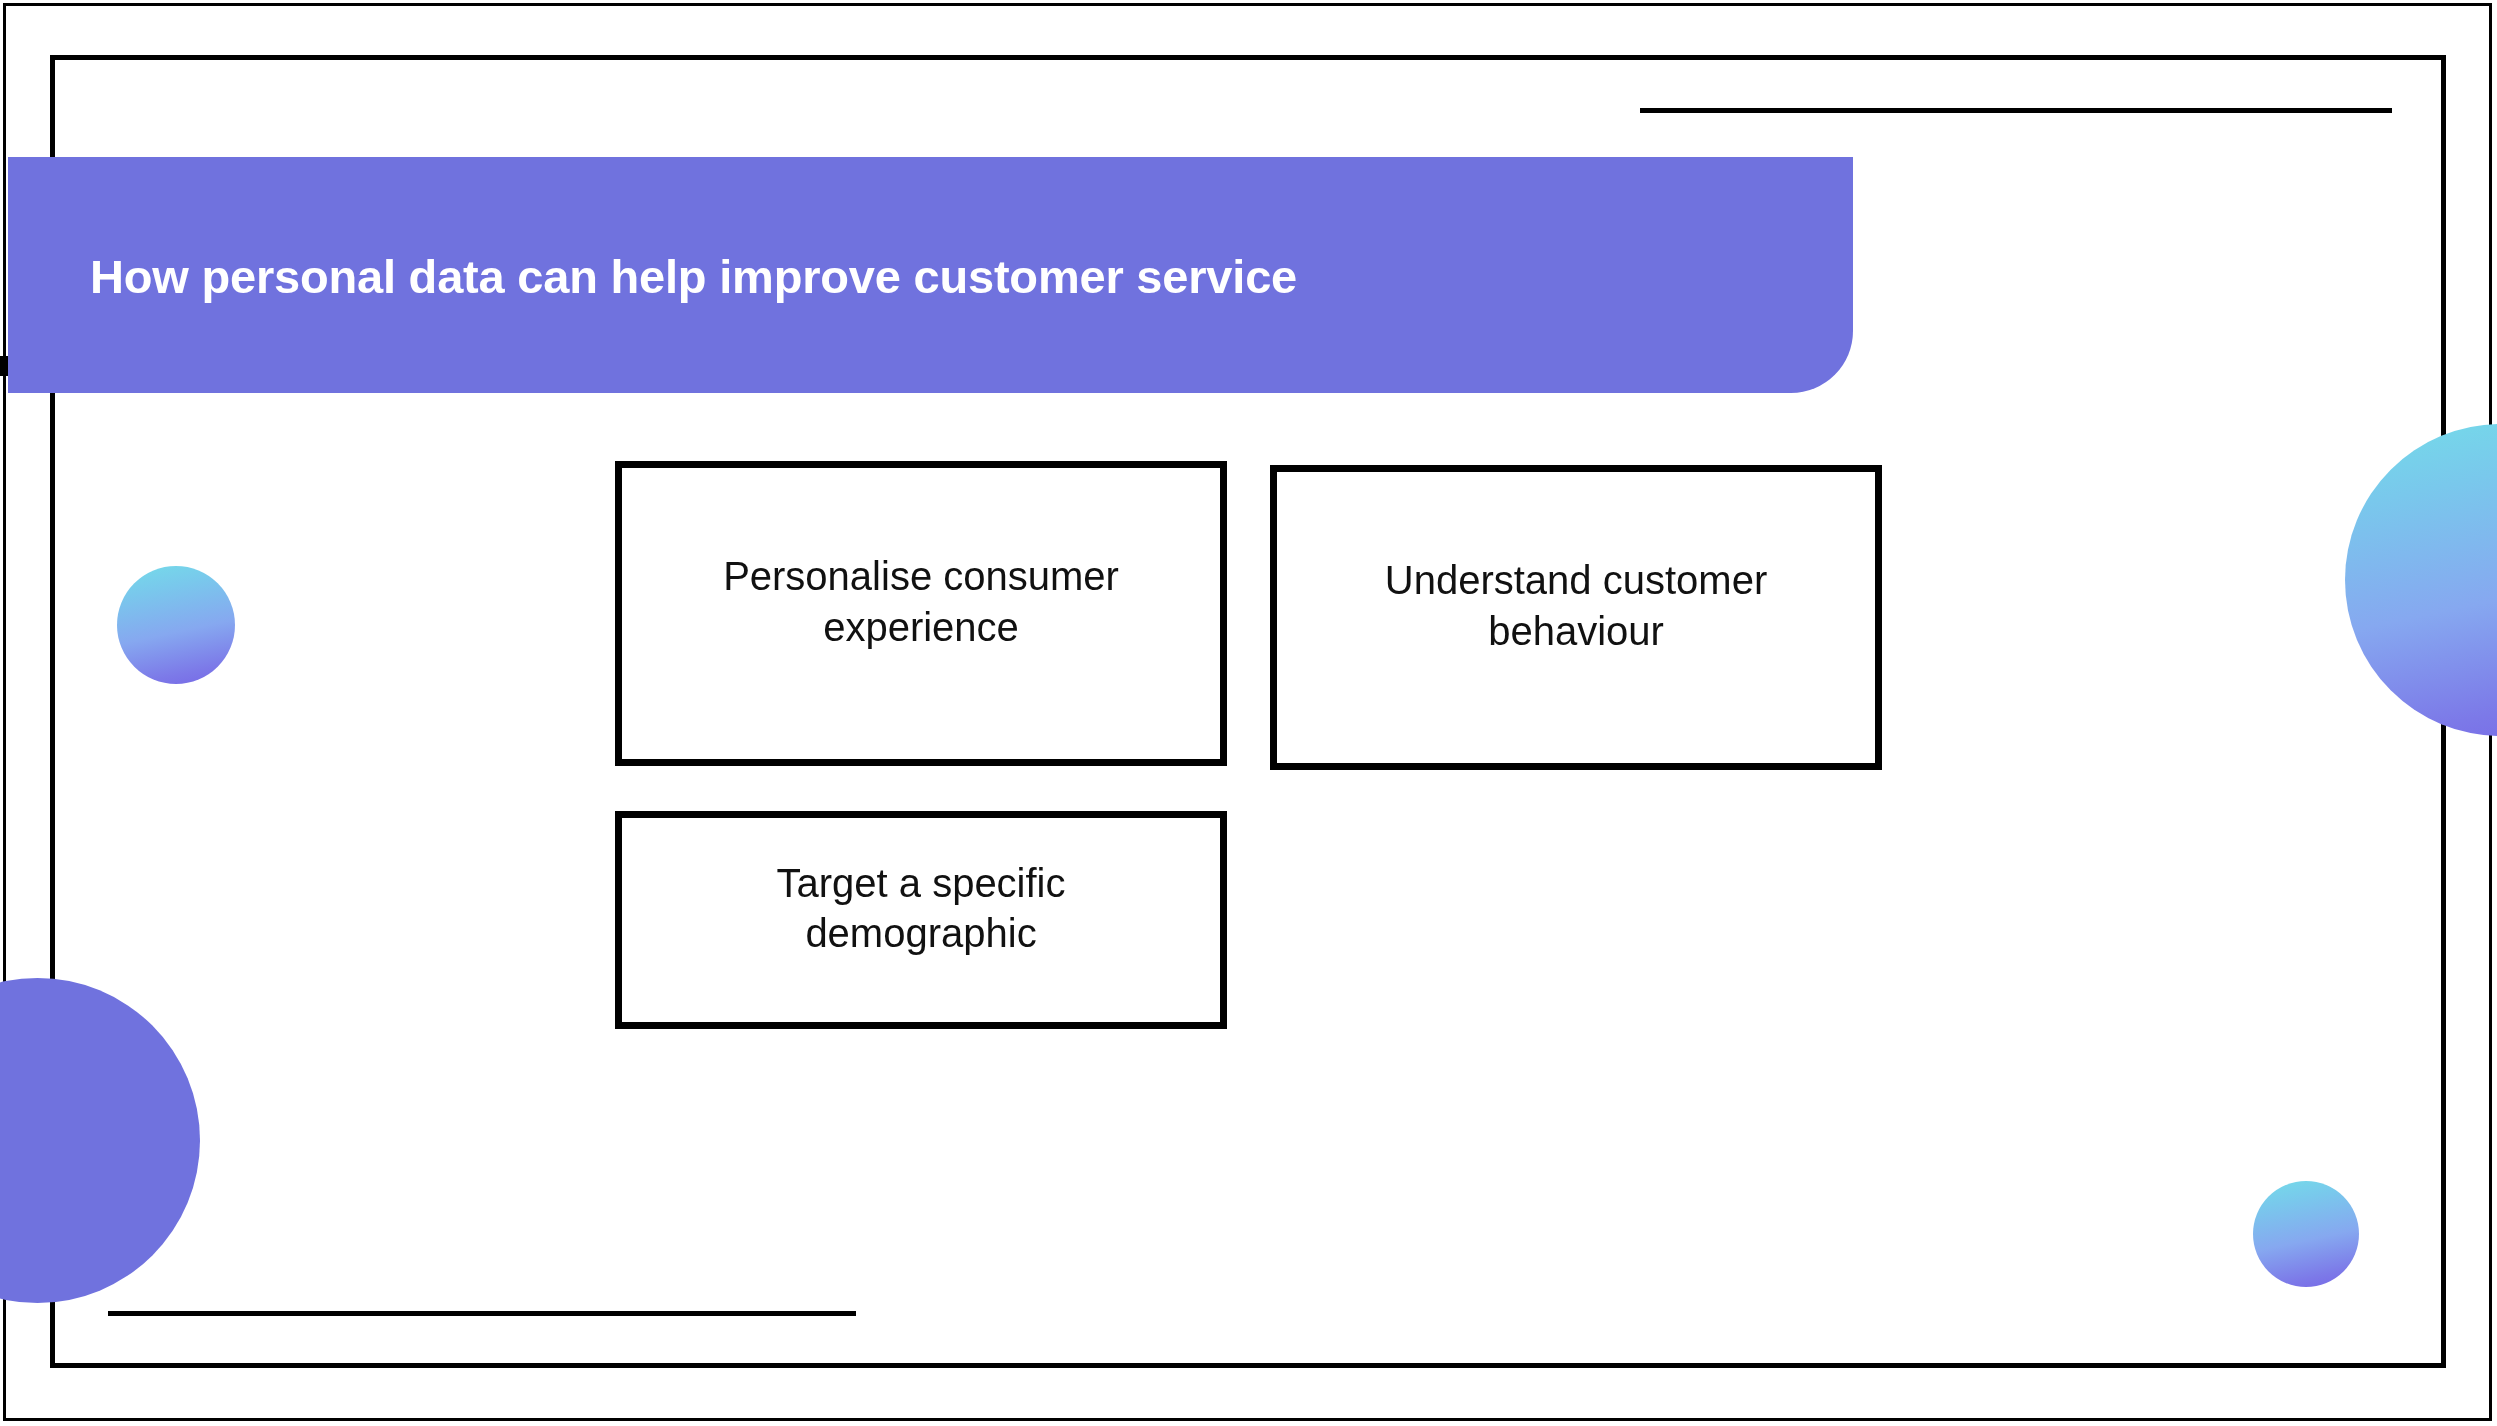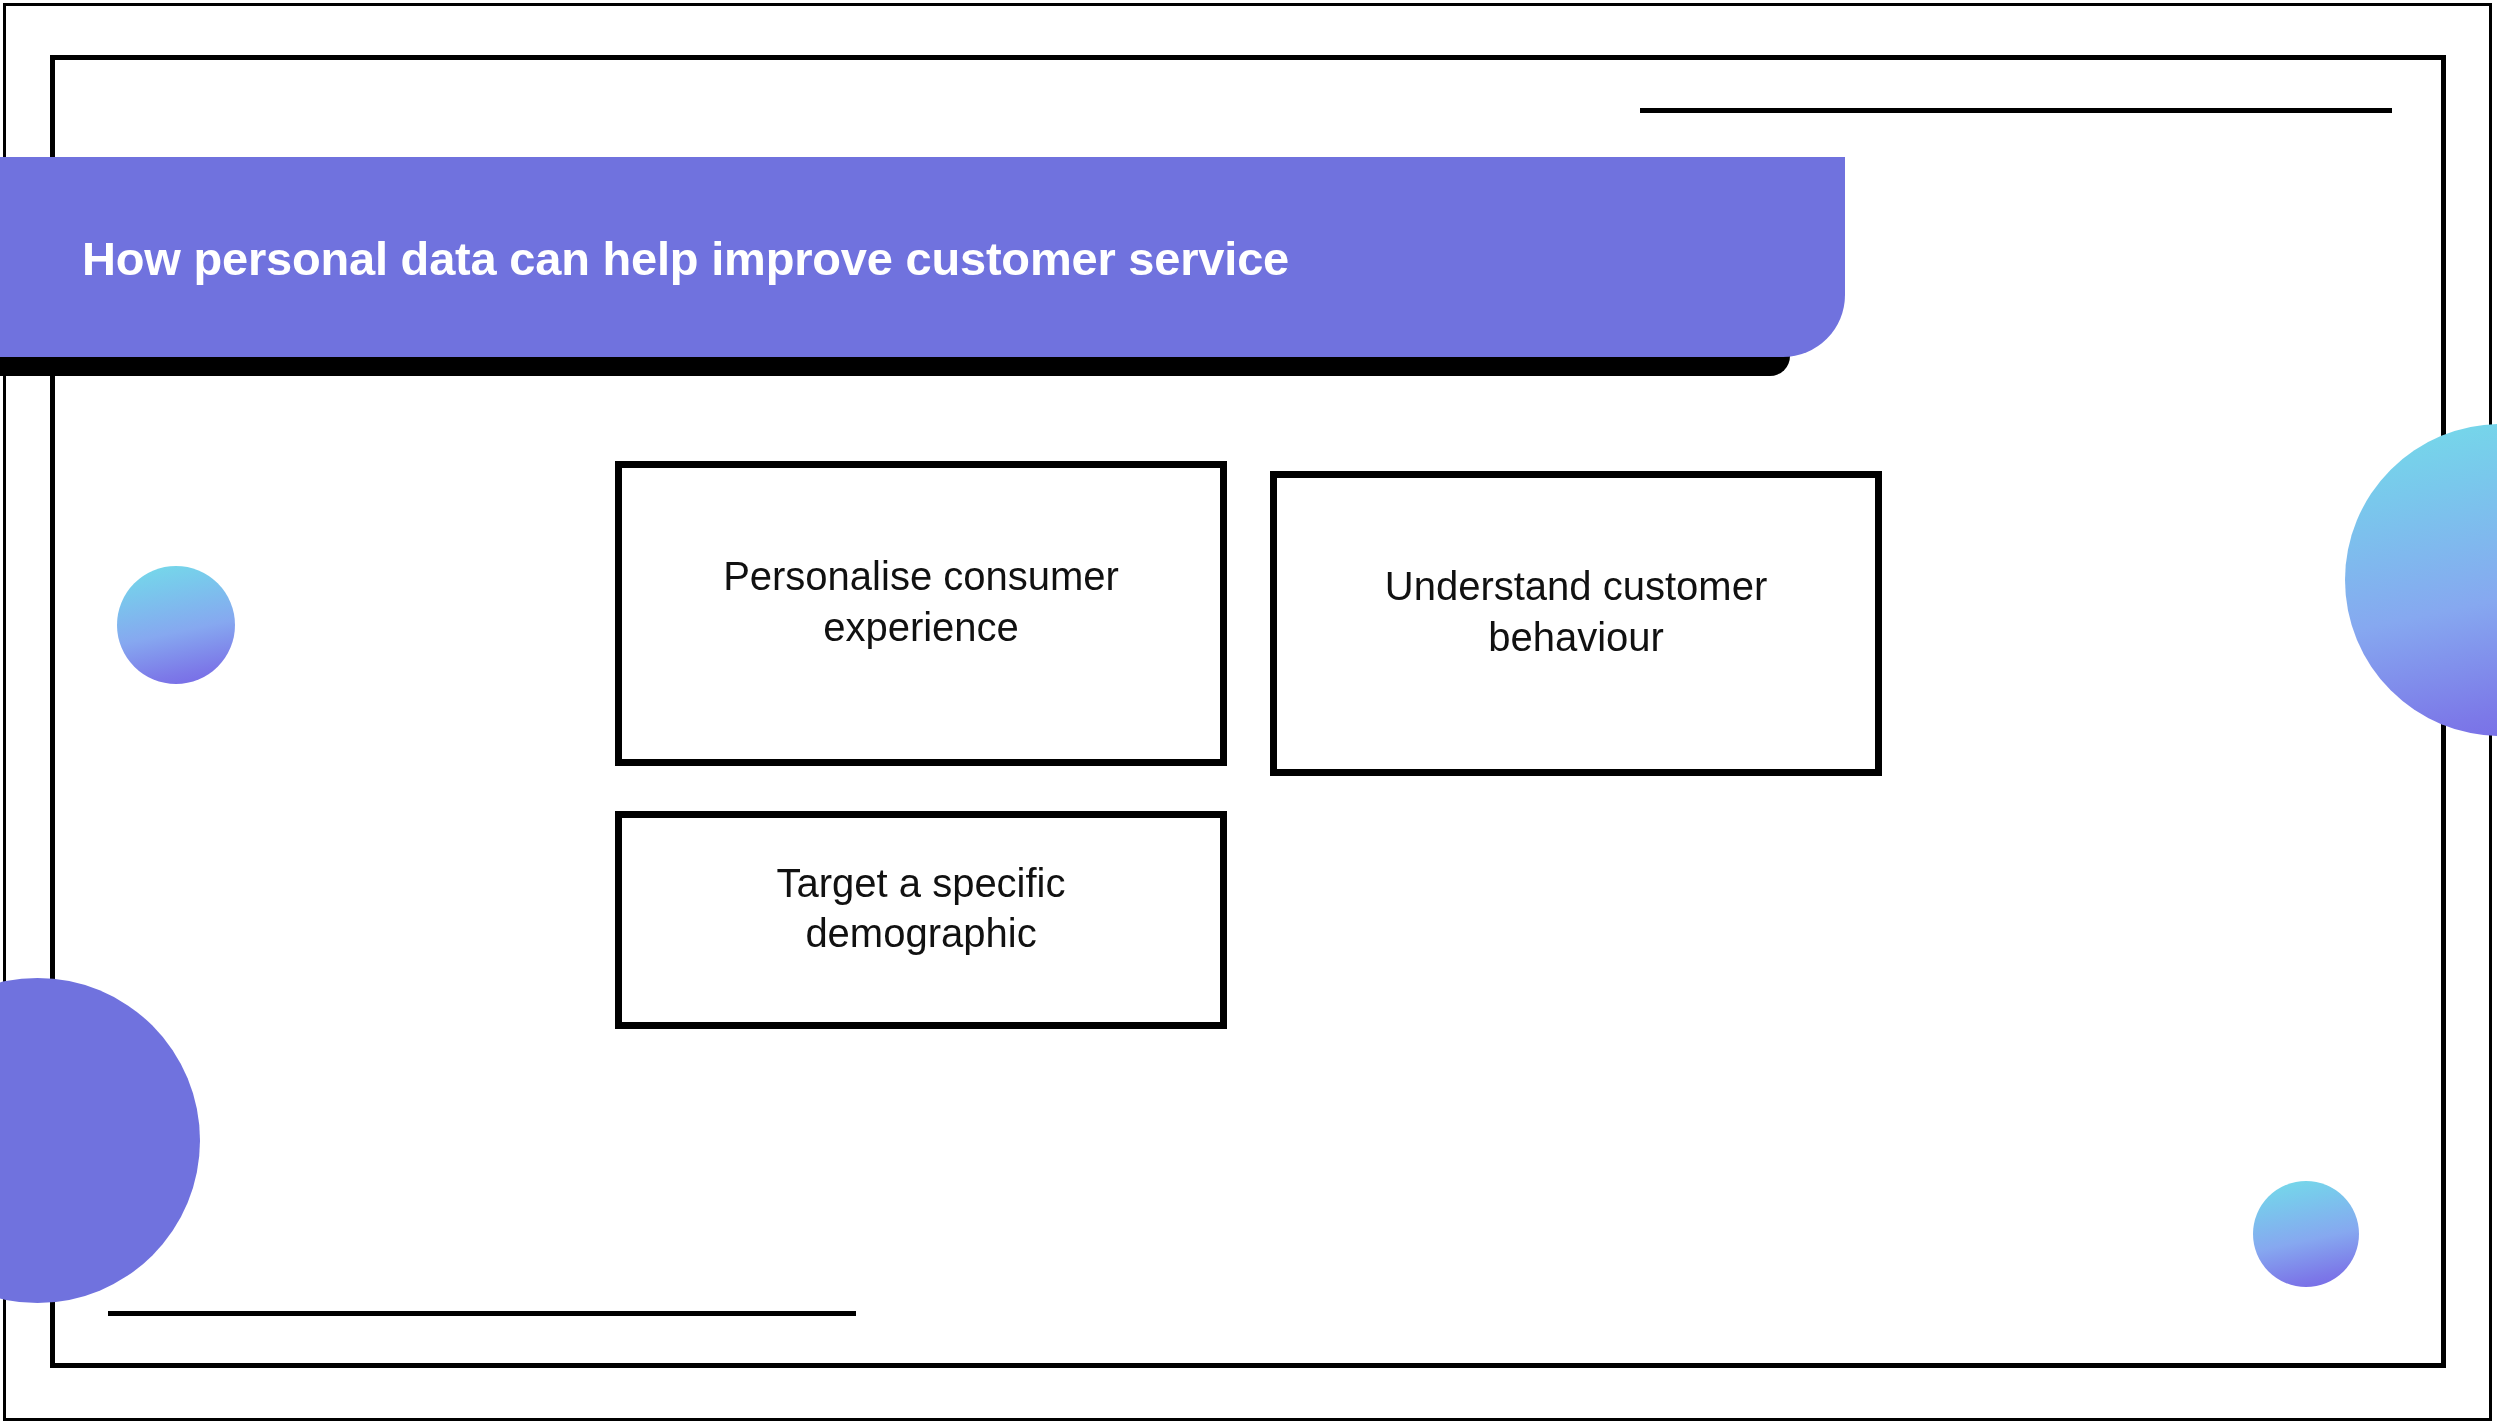--- a/index.html
+++ b/index.html
@@ -105,24 +105,24 @@
     left: 0;
     top: 356px;
     width: 1790px;
     height: 20px;
     background: #000000;
     border-bottom-right-radius: 20px;
     z-index: 6;
   }
   .banner {
     position: absolute;
-    left: 0;
+    left: 8px;
     top: 157px;
     width: 1845px;
-    height: 200px;
+    height: 236px;
     background: #7072DE;
     border-bottom-right-radius: 62px;
     z-index: 7;
     display: flex;
     align-items: center;
     text-align: right;
   }
   .banner-title {
     color: #ffffff;
     font-size: 47px;
@@ -147,21 +147,21 @@
     position: absolute;
     border: 7px solid #000000;
     box-sizing: border-box;
     background: #ffffff;
     display: flex;
     align-items: center;
     justify-content: center;
     text-align: center;
   }
   .box-r0c0 { left: 0px;    top: 0px;   width: 612px; height: 305px; }
-  .box-r0c1 { left: 655px;  top: 10px;   width: 612px; height: 305px; }
+  .box-r0c1 { left: 655px;  top: 4px;   width: 612px; height: 305px; }
   .box-r1c0 { left: 0px;    top: 350px; width: 612px; height: 218px; }
   .box-r1c1 { left: 655px;  top: 350px; width: 612px; height: 305px; }
 
   .box-label {
     color: #111111;
     font-size: 40px;
     line-height: 1.26;
     font-weight: normal;
     padding: 0 34px;
     max-width: 100%;

